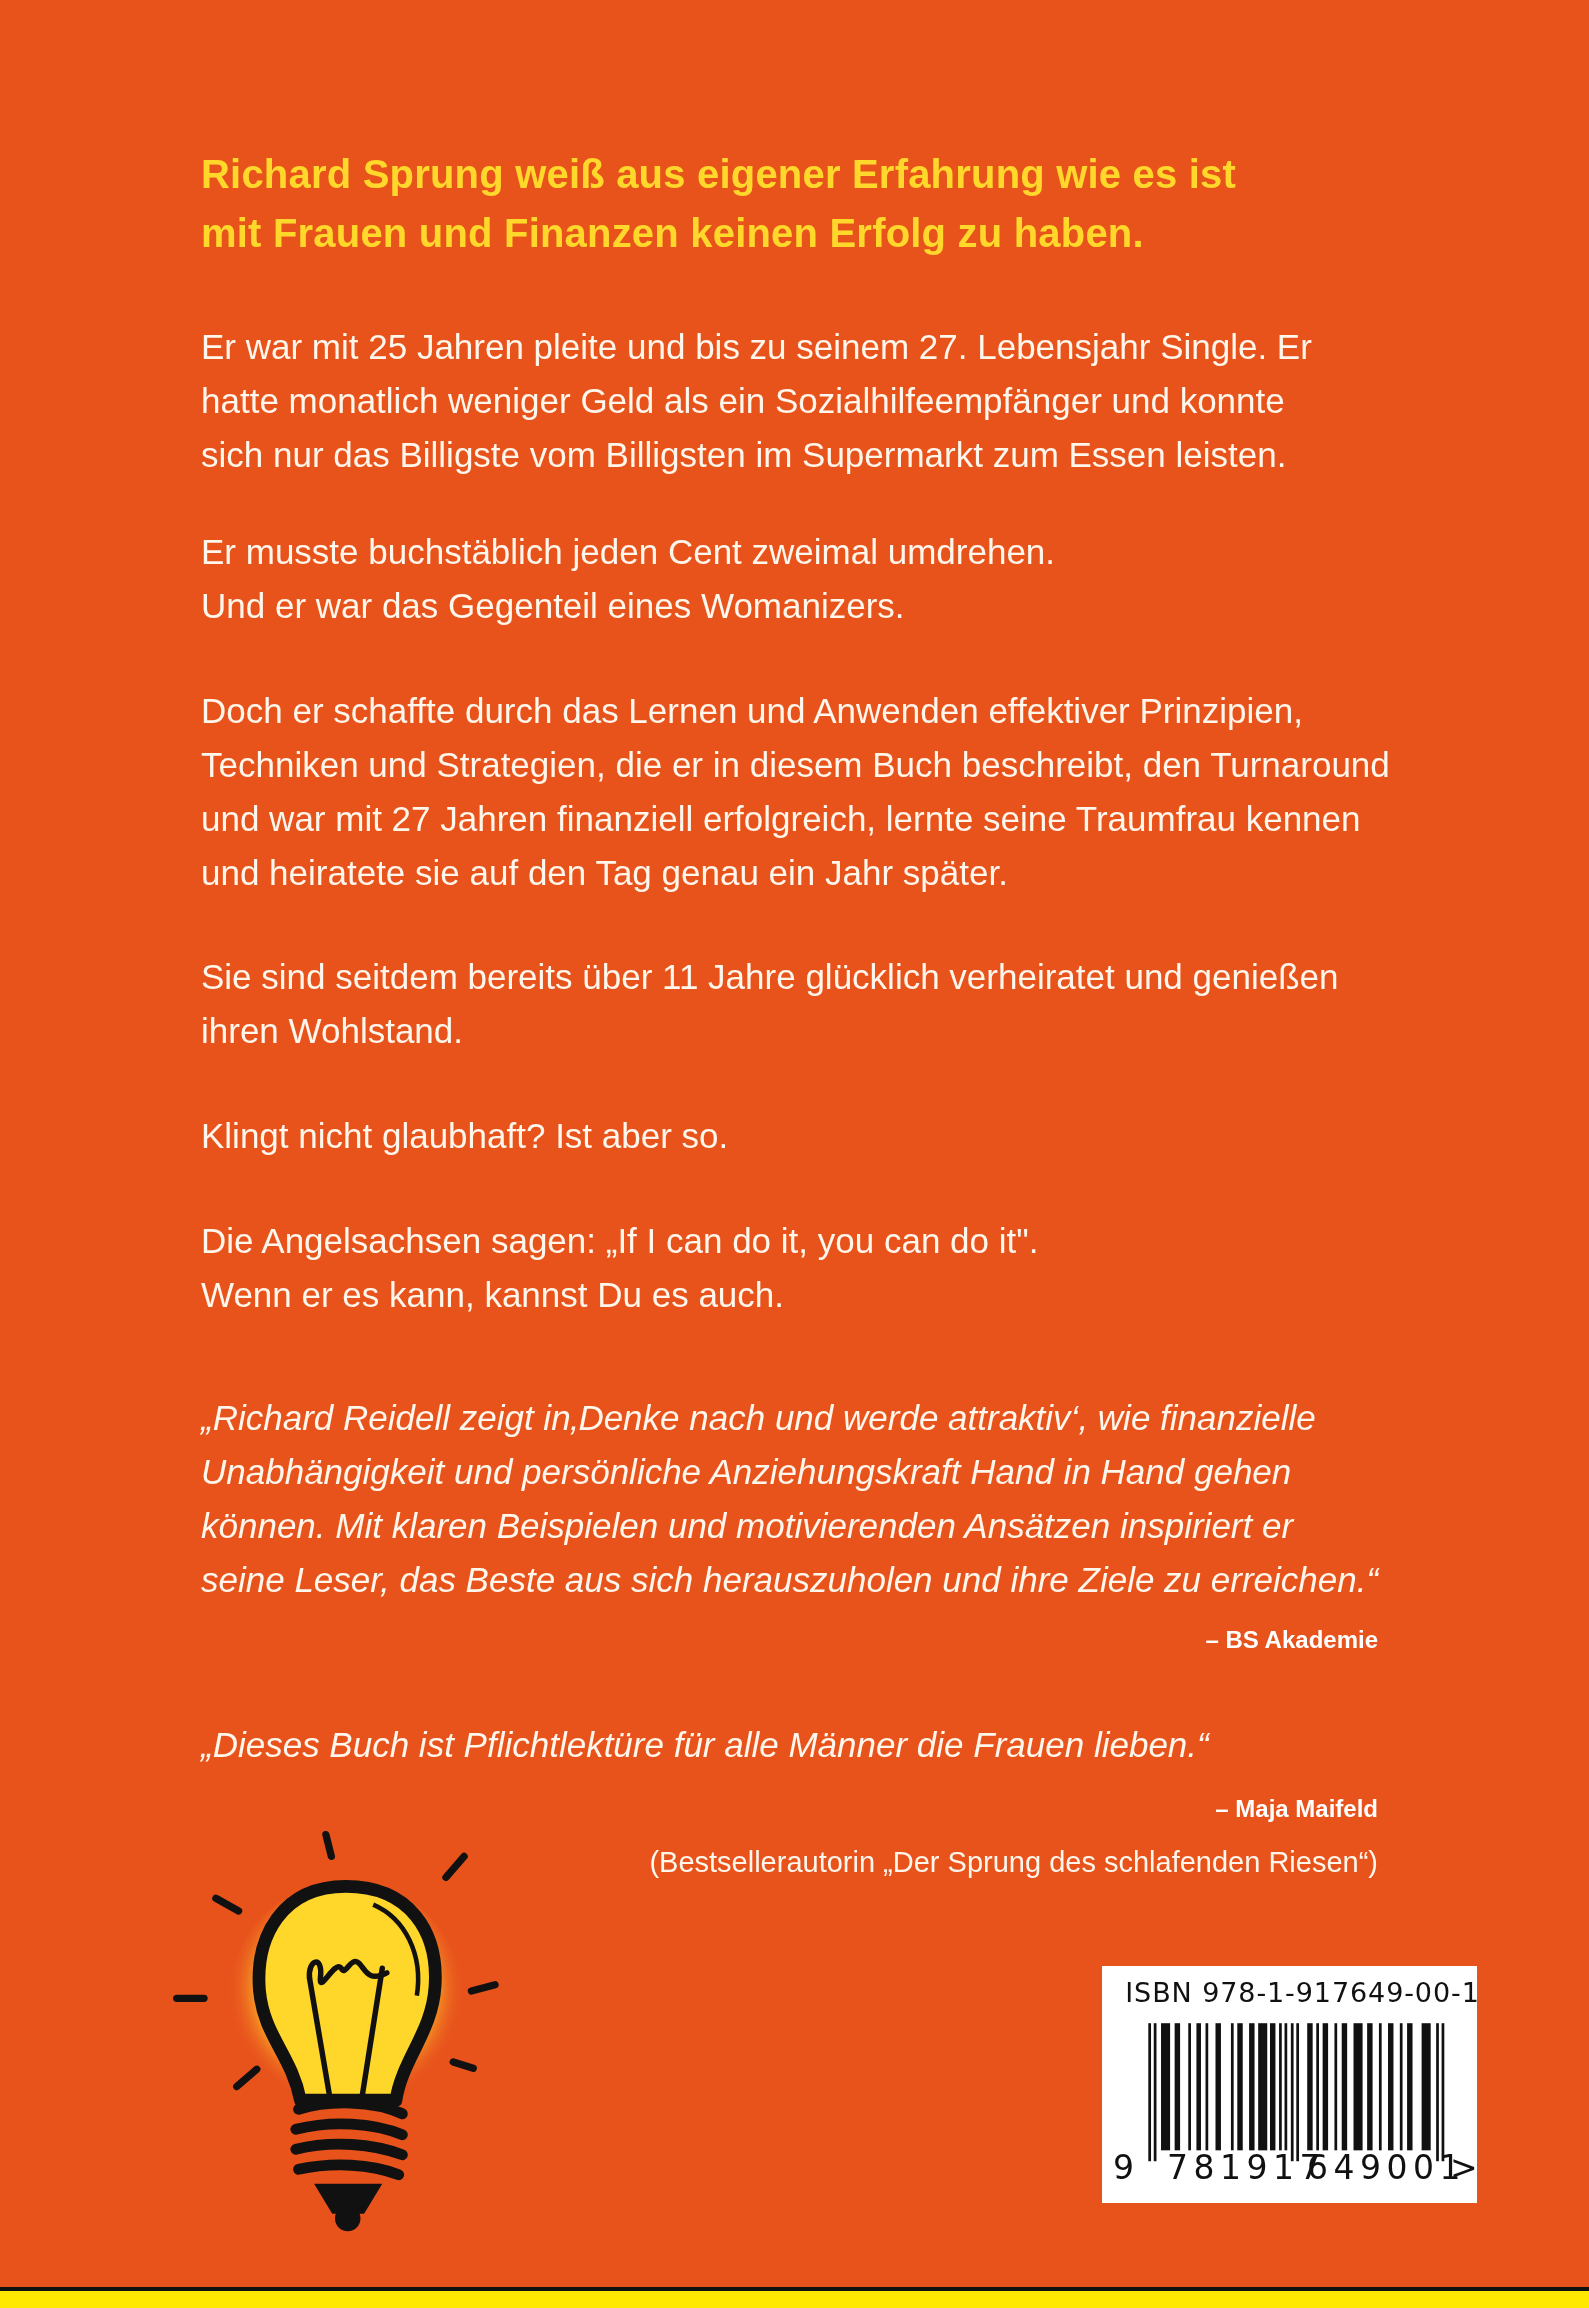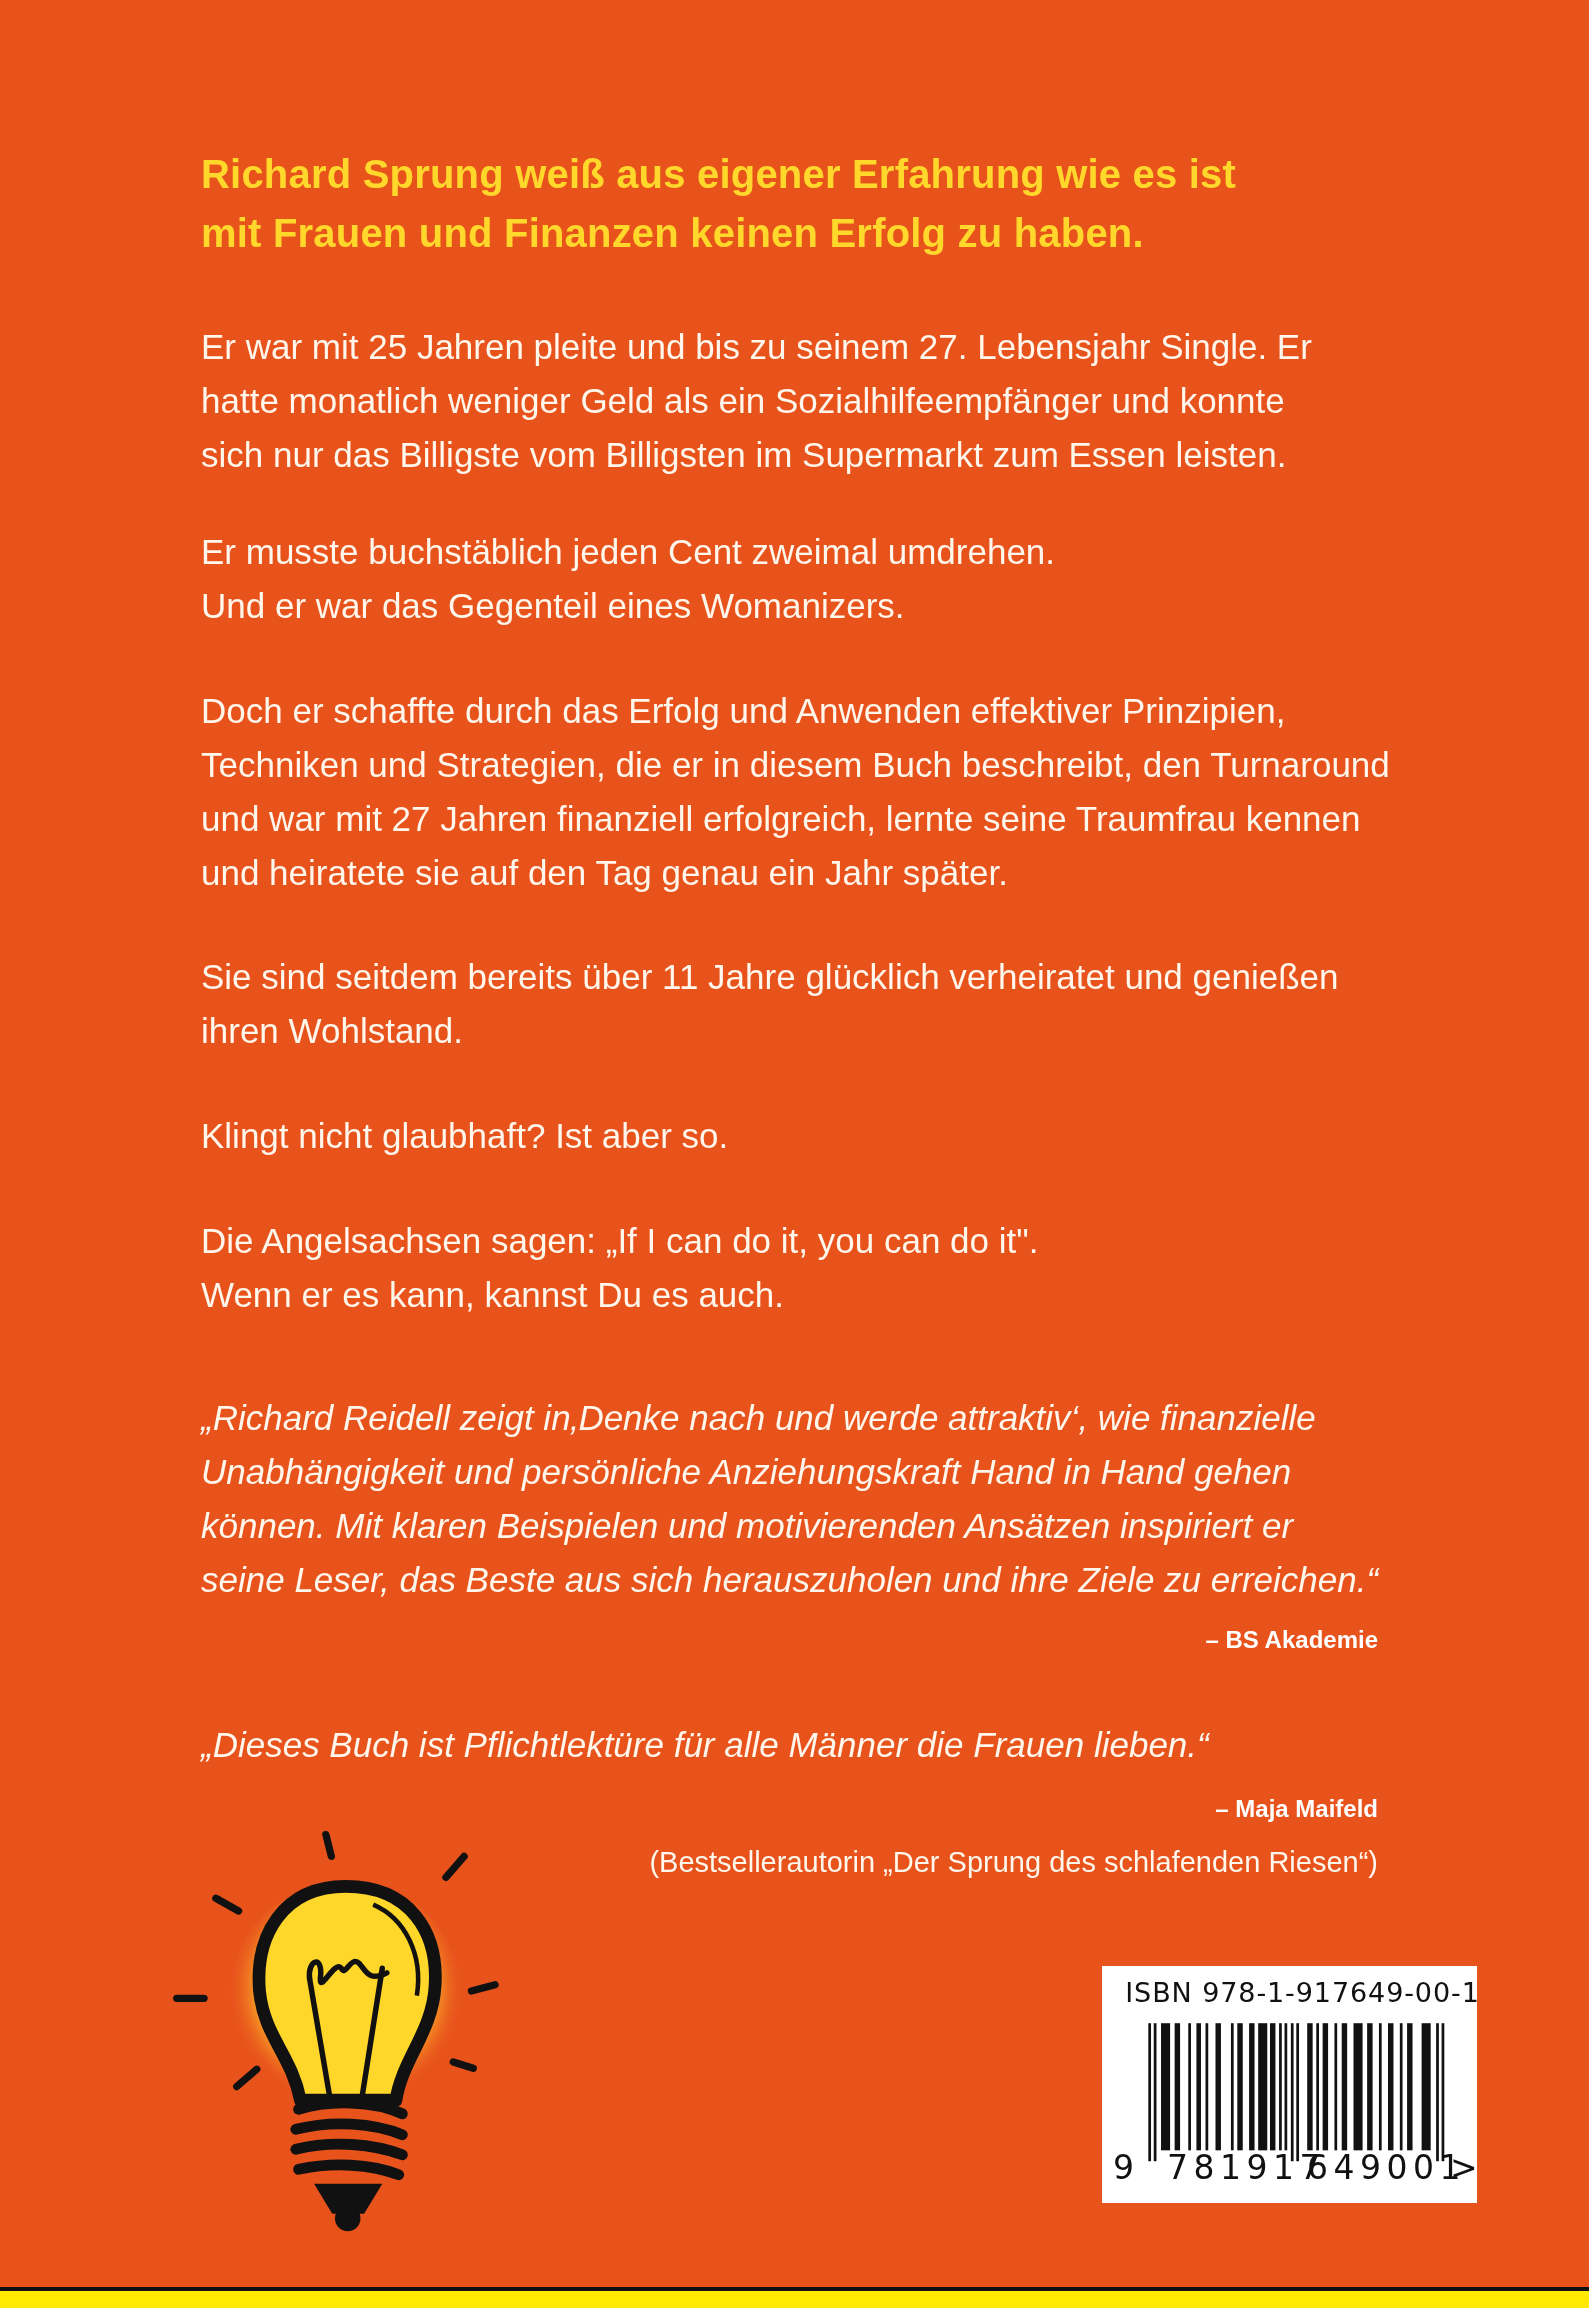--- a/index.html
+++ b/index.html
@@ -45,21 +45,21 @@
   <span class="line">hatte monatlich weniger Geld als ein Sozialhilfeempfänger und konnte</span>
   <span class="line">sich nur das Billigste vom Billigsten im Supermarkt zum Essen leisten.</span>
 </div>
 
 <div class="p" style="top:525px">
   <span class="line">Er musste buchstäblich jeden Cent zweimal umdrehen.</span>
   <span class="line">Und er war das Gegenteil eines Womanizers.</span>
 </div>
 
 <div class="p" style="top:684px">
-  <span class="line">Doch er schaffte durch das Erfolg und Anwenden effektiver Prinzipien,</span>
+  <span class="line">Doch er schaffte durch das Lernen und Anwenden effektiver Prinzipien,</span>
   <span class="line">Techniken und Strategien, die er in diesem Buch beschreibt, den Turnaround</span>
   <span class="line">und war mit 27 Jahren finanziell erfolgreich, lernte seine Traumfrau kennen</span>
   <span class="line">und heiratete sie auf den Tag genau ein Jahr später.</span>
 </div>
 
 <div class="p" style="top:950px">
   <span class="line">Sie sind seitdem bereits über 11 Jahre glücklich verheiratet und genießen</span>
   <span class="line">ihren Wohlstand.</span>
 </div>
 

